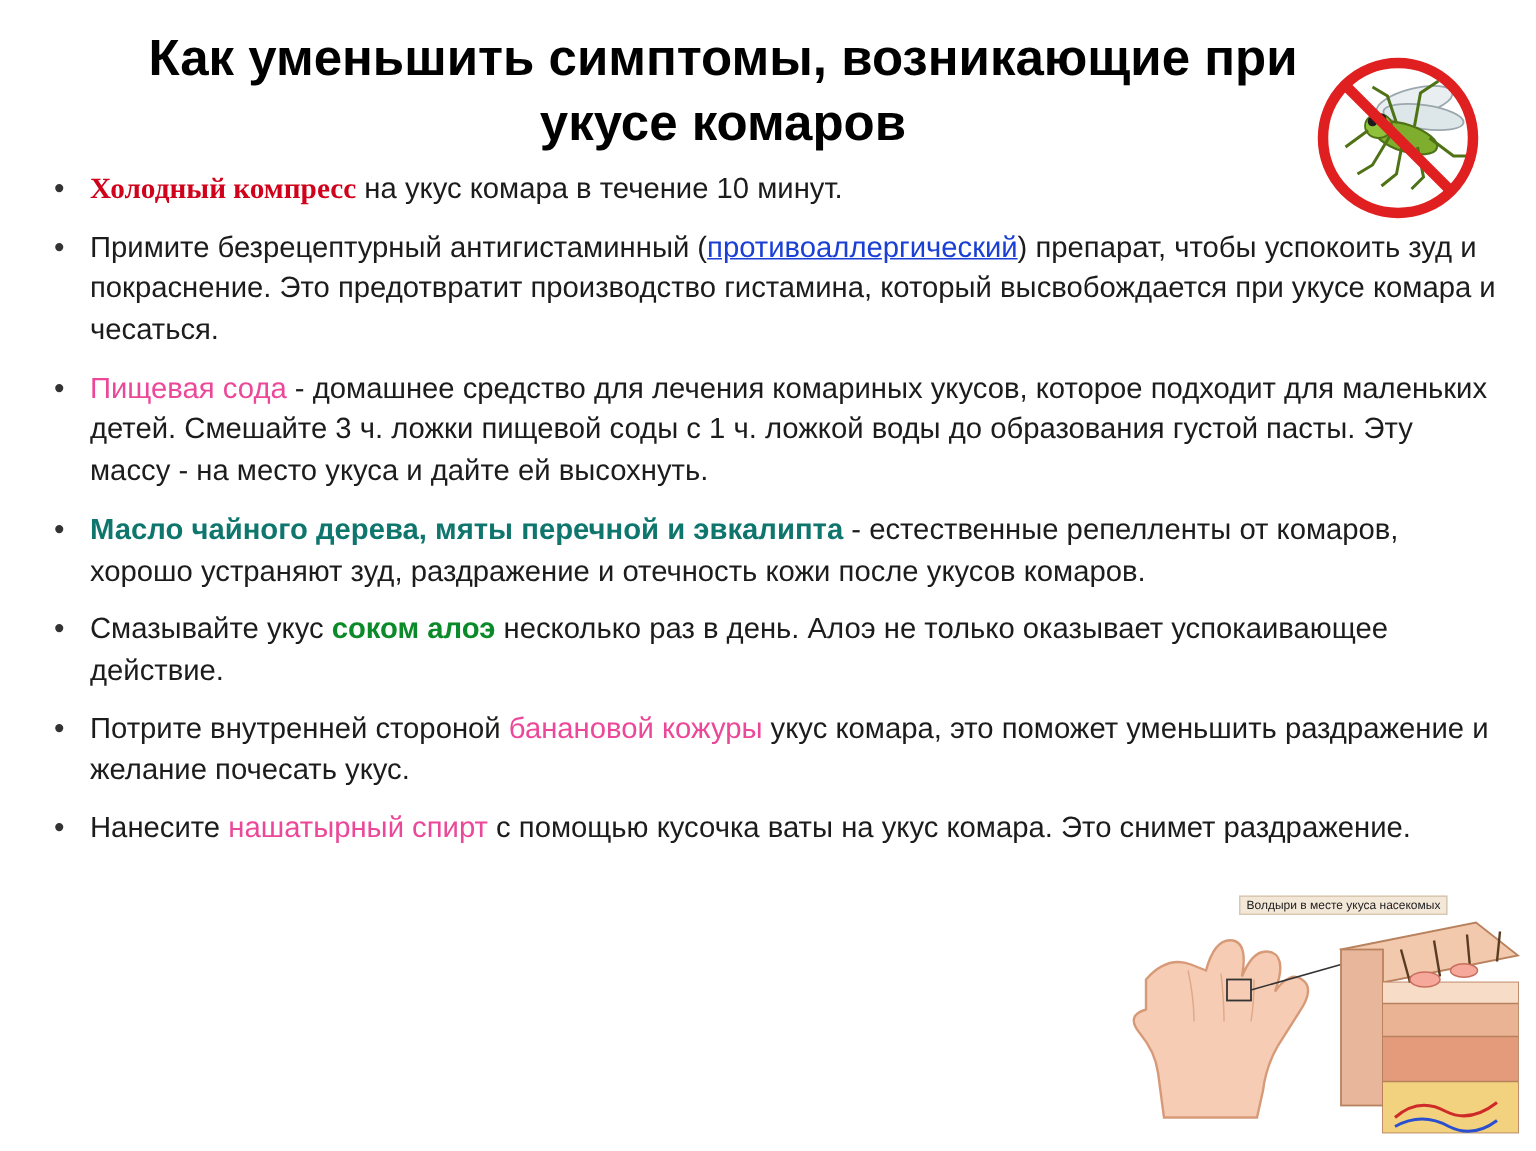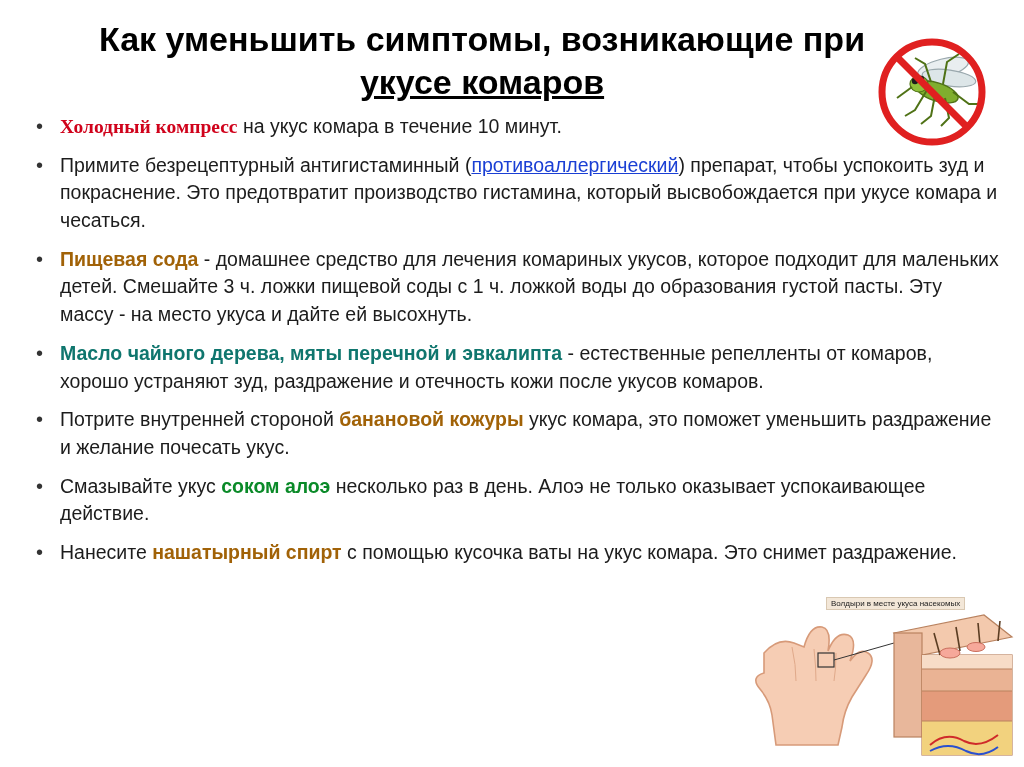--- a/index.html
+++ b/index.html
@@ -28,21 +28,20 @@
     font-size: 34px;
     font-weight: bold;
     line-height: 1.25;
     color: #000;
     margin: 8px 0 4px 0;
     letter-spacing: 0px;
     padding: 0 60px 0 0;
   }
   .title .l2 {
     display: block;
-    text-decoration: underline;
   }
   ul.bullets {
     list-style: none;
     margin: 10px 0 0 0;
     padding: 0;
   }
   ul.bullets > li {
     position: relative;
     padding-left: 36px;
     margin-bottom: 11px;
@@ -53,21 +52,21 @@
   ul.bullets > li::before {
     content: "•";
     position: absolute;
     left: 12px;
     top: -1px;
     font-size: 20px;
     color: #333;
   }
   .hl-red { color: #d0021b; font-weight: bold; font-family: Liberation Serif, serif; }
   .hl-blue { color: #1a3fd4; text-decoration: underline; }
-  .hl-blue-b { color: #a16207; font-weight: bold; }
+  .hl-blue-b { color: #ec4899; font-weight: normal; }
   .hl-green-b { color: #0a8a28; font-weight: bold; }
   .hl-dgreen-b { color: #0f766e; font-weight: bold; }
 
   
   .mosquito-badge {
     position: absolute;
     right: 14px;
     top: 38px;
     width: 135px;
     height: 110px;
@@ -130,22 +129,22 @@
       <circle cx="57" cy="54" r="50" fill="none" stroke="#e02020" stroke-width="7"></circle>
       <line x1="22" y1="19" x2="92" y2="89" stroke="#e02020" stroke-width="7"></line>
     </svg>
   </div>
 
   <ul class="bullets" id="bullet-list">
       <li><span class="hl-red"> Холодный компресс</span><span> на укус комара в течение 10 минут.</span></li>
       <li><span>Примите безрецептурный антигистаминный (</span><span class="hl-blue">противоаллергический</span><span>) препарат, чтобы успокоить зуд и  покраснение. Это предотвратит производство гистамина, который высвобождается при укусе комара и чесаться.</span></li>
       <li><span class="hl-blue-b">Пищевая сода</span><span> -   домашнее средство для лечения комариных укусов, которое подходит для маленьких детей. Смешайте 3 ч. ложки пищевой соды с 1 ч. ложкой воды до образования густой пасты. Эту массу - на место укуса и дайте ей высохнуть.</span></li>
       <li><span class="hl-dgreen-b">Масло чайного дерева, мяты перечной и эвкалипта</span><span> - естественные репелленты от комаров, хорошо устраняют зуд, раздражение и отечность кожи после укусов комаров.</span></li>
+      <li><span>Смазывайте укус </span><span class="hl-green-b">соком алоэ</span><span> несколько раз в день. Алоэ не только оказывает успокаивающее действие.</span></li>
       <li><span>Потрите внутренней стороной </span><span class="hl-blue-b">банановой кожуры</span><span> укус комара, это поможет уменьшить раздражение и желание почесать укус.</span></li>
-      <li><span>Смазывайте укус </span><span class="hl-green-b">соком алоэ</span><span> несколько раз в день. Алоэ не только оказывает успокаивающее действие.</span></li>
       <li><span>Нанесите </span><span class="hl-blue-b">нашатырный спирт</span><span> с помощью кусочка ваты на укус комара. Это снимет  раздражение.</span></li>
     </ul>
 
   <div class="illus">
     <svg width="270" height="170" viewBox="0 0 270 170">
 
       <g>
         <path d="M20 60 q14 -16 30 -10 l10 4 q6 -22 18 -20 q10 2 6 24 q8 -20 20 -16 q10 4 2 26 q10 -14 18 -8 q9 6 -2 22 l-14 22 q-8 14 -10 30 l-4 18 l-62 0 l-4 -30 q-2 -14 -12 -26 q-10 -12 4 -16z" fill="#f6cdb4" stroke="#d79a79" stroke-width="1.6"></path>
         <path d="M48 54 q4 18 4 34" fill="none" stroke="#e0a98a" stroke-width="1"></path>
         <path d="M70 56 q2 18 2 32" fill="none" stroke="#e0a98a" stroke-width="1"></path>

